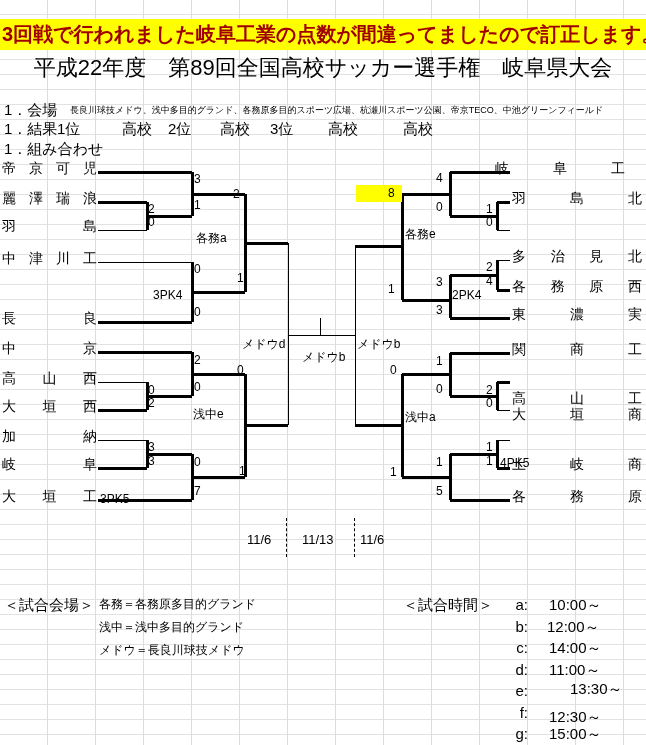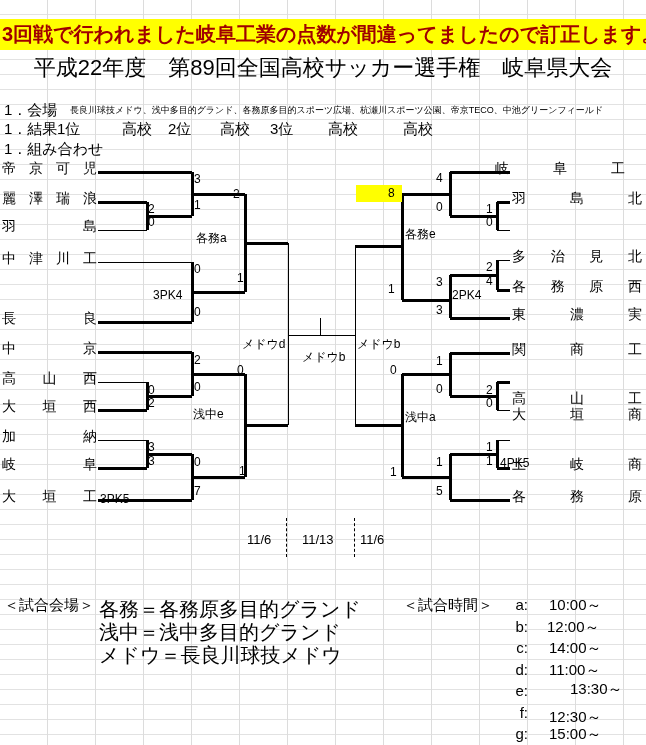--- a/index.html
+++ b/index.html
@@ -24,21 +24,21 @@
   .venue-small{font-size:9px;position:relative;top:-2px;}
   .result-item{position:absolute;top:0;font-size:15px;white-space:nowrap;}
   .line{position:absolute;background:#000;}
   .line.dash{background:none;border-left:1px dashed #000;}
   .tname{position:absolute;font-size:14px;height:16px;text-align:justify;text-align-last:justify;white-space:nowrap;overflow:hidden;}
   .score{position:absolute;font-size:12px;line-height:13px;white-space:nowrap;}
   .vtag{position:absolute;font-size:12px;line-height:14px;white-space:nowrap;}
   .bdate{position:absolute;font-size:13px;white-space:nowrap;}
   .hl{position:absolute;background:#ffff00;}
   .legend-h{position:absolute;font-size:15px;white-space:nowrap;}
-  .legend-i{position:absolute;font-size:20px;white-space:nowrap;}
+  .legend-i{position:absolute;font-size:12px;white-space:nowrap;}
   .tkey{position:absolute;font-size:15px;width:26px;text-align:right;white-space:nowrap;}
   .tval{position:absolute;font-size:15px;white-space:nowrap;}
 </style>
 </head>
 <body>
 
 <div class="page">
   <div class="banner">3回戦で行われました岐阜工業の点数が間違ってましたので訂正します。</div>
   <div class="title">平成22年度　第89回全国高校サッカー選手権　岐阜県大会</div>
 

